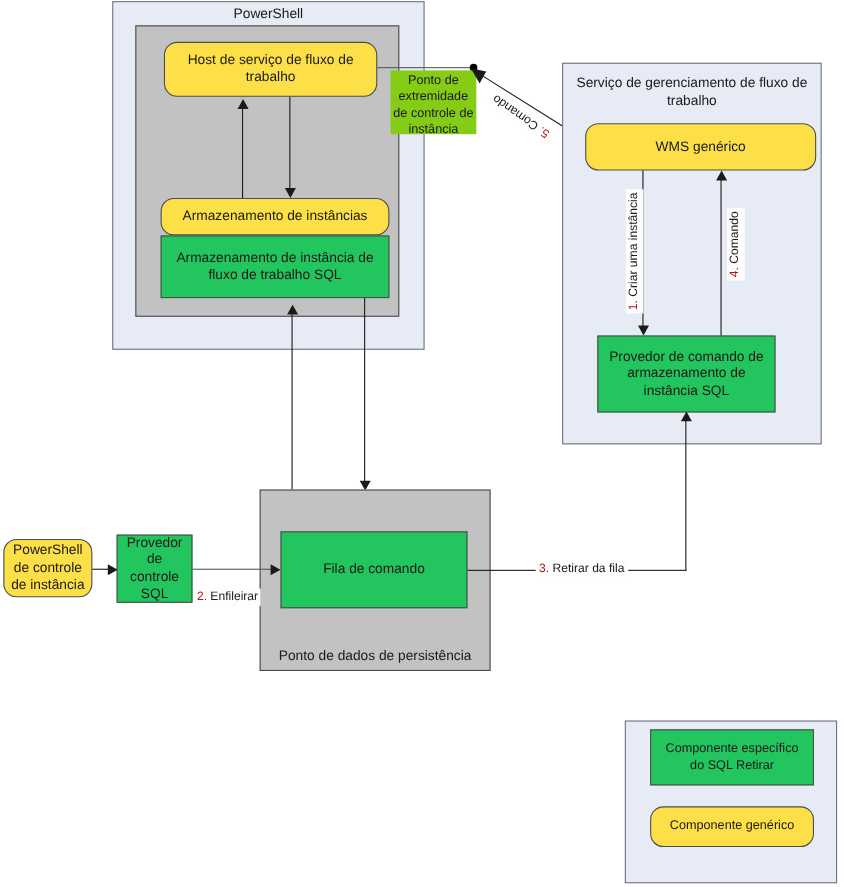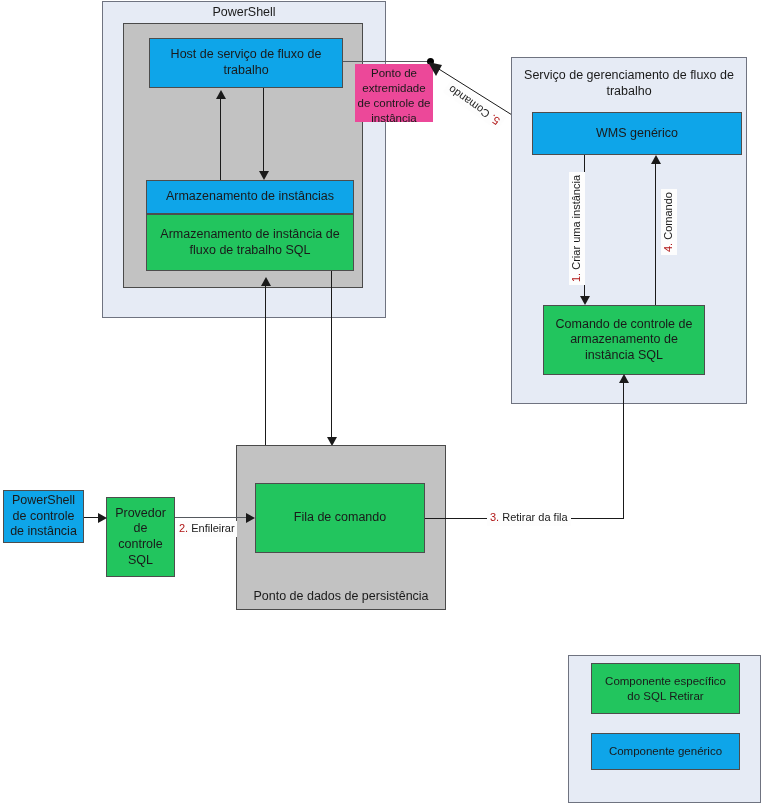--- a/index.html
+++ b/index.html
@@ -9,21 +9,21 @@
   .abs{position:absolute;box-sizing:border-box;}
 
   
   .panel{background:#e6ebf5;border:1px solid #6f7380;}
   .grayzone{background:#c2c2c2;border:1px solid #4a4a4a;}
 
   
   .node{border:1px solid #4d4d4d;display:flex;align-items:center;
         justify-content:center;text-align:center;line-height:1.25;
         font-size:12.5px;}
-  .green{background:#0ea5e9;}
+  .green{background:#fde047;border-radius:12px;}
   .orange{background:#22c55e;}
 
   .caption{display:flex;align-items:center;justify-content:center;
            text-align:center;font-size:12.5px;line-height:1.25;}
 
   
   .vline{background:#1a1a1a;width:1px;}
   .hline{background:#1a1a1a;height:1px;}
   .hline-g{background:#55595e;height:1px;}
 
@@ -34,21 +34,21 @@
             border-top:9px solid #1a1a1a;}
   .arw-right{border-top:5px solid transparent;border-bottom:5px solid transparent;
              border-left:9px solid #1a1a1a;}
 
   .dot{background:#000;border-radius:50%;width:7px;height:7px;}
 
   
   .edge-label{background:#fdfdfd;font-size:11px;line-height:1.25;
               white-space:nowrap;color:#1a1a1a;}
   .edge-label .num{color:#b01515;}
-  .boxlabel{background:#ec4899;font-size:11.5px;line-height:1.3;
+  .boxlabel{background:#84cc16;font-size:11.5px;line-height:1.3;
             text-align:center;}
 
   .rot90{transform:rotate(-90deg);transform-origin:left top;}
   .rot-diag{transform:rotate(215deg);transform-origin:left top;}
 </style>
 </head>
 <body>
 
 <div class="abs panel" style="left:102px;top:1px;width:284px;height:317px;"></div>
 
@@ -80,21 +80,21 @@
 <div class="abs edge-label rot-diag" style="left:497px;top:130px;padding:1px 3px;">
   <span class="num">5.</span><span> Comando</span>
 </div>
 
 <div class="abs panel" style="left:511px;top:57px;width:236px;height:347px;"></div>
 
 <div class="abs caption" style="left:519px;top:66px;width:220px;height:36px;">Serviço de gerenciamento de fluxo de trabalho</div>
 
 <div class="abs node green" style="left:532px;top:112px;width:210px;height:43px;">WMS genérico</div>
 
-<div class="abs node orange" style="left:543px;top:305px;width:162px;height:70px;padding:0 8px;">Comando de controle de armazenamento de instância SQL</div>
+<div class="abs node orange" style="left:543px;top:305px;width:162px;height:70px;padding:0 8px;">Provedor de comando de armazenamento de instância SQL</div>
 
 <div class="abs vline" style="left:584px;top:155px;width:1px;height:143px;"></div>
 <div class="abs arw arw-down" style="left:580px;top:296px;"></div>
 <div class="abs edge-label rot90" style="left:569px;top:285px;padding:1px 3px;">
   <span class="num">1.</span><span> Criar uma instância</span>
 </div>
 
 <div class="abs vline" style="left:655px;top:163px;width:1px;height:142px;"></div>
 <div class="abs arw arw-up" style="left:651px;top:155px;"></div>
 <div class="abs edge-label rot90" style="left:661px;top:255px;padding:1px 3px;">
@@ -108,28 +108,28 @@
 <div class="abs arw arw-down" style="left:327px;top:437px;"></div>
 
 <div class="abs grayzone" style="left:236px;top:445px;width:210px;height:165px;"></div>
 
 <div class="abs node orange" style="left:255px;top:483px;width:170px;height:70px;">Fila de comando</div>
 
 <div class="abs caption" style="left:240px;top:588px;width:202px;height:18px;">Ponto de dados de persistência</div>
 
 <div class="abs node green" style="left:3px;top:490px;width:81px;height:53px;padding:0 4px;">PowerShell de controle de instância</div>
 
-<div class="abs node orange" style="left:106px;top:486px;width:69px;height:80px;padding:16px 4px;margin-top:11px;">Provedor de controle SQL</div>
+<div class="abs node orange" style="left:106px;top:486px;width:69px;height:62px;padding:16px 4px;">Provedor de controle SQL</div>
 
 <div class="abs hline" style="left:84px;top:517px;width:15px;height:1px;"></div>
 <div class="abs arw arw-right" style="left:98px;top:513px;"></div>
 
 <div class="abs hline-g" style="left:175px;top:517px;width:72px;height:1px;"></div>
 <div class="abs arw arw-right" style="left:246px;top:513px;"></div>
-<div class="abs edge-label" style="left:177px;top:521px;padding:1px 2px;">
+<div class="abs edge-label" style="left:177px;top:535px;padding:1px 2px;">
   <span class="num">2.</span><span> Enfileirar</span>
 </div>
 
 <div class="abs hline" style="left:425px;top:518px;width:199px;height:1px;"></div>
 <div class="abs vline" style="left:623px;top:382px;width:1px;height:137px;"></div>
 <div class="abs arw arw-up" style="left:619px;top:374px;"></div>
 <div class="abs edge-label" style="left:487px;top:510px;padding:1px 3px;">
   <span class="num">3.</span><span> Retirar da fila</span>
 </div>
 

